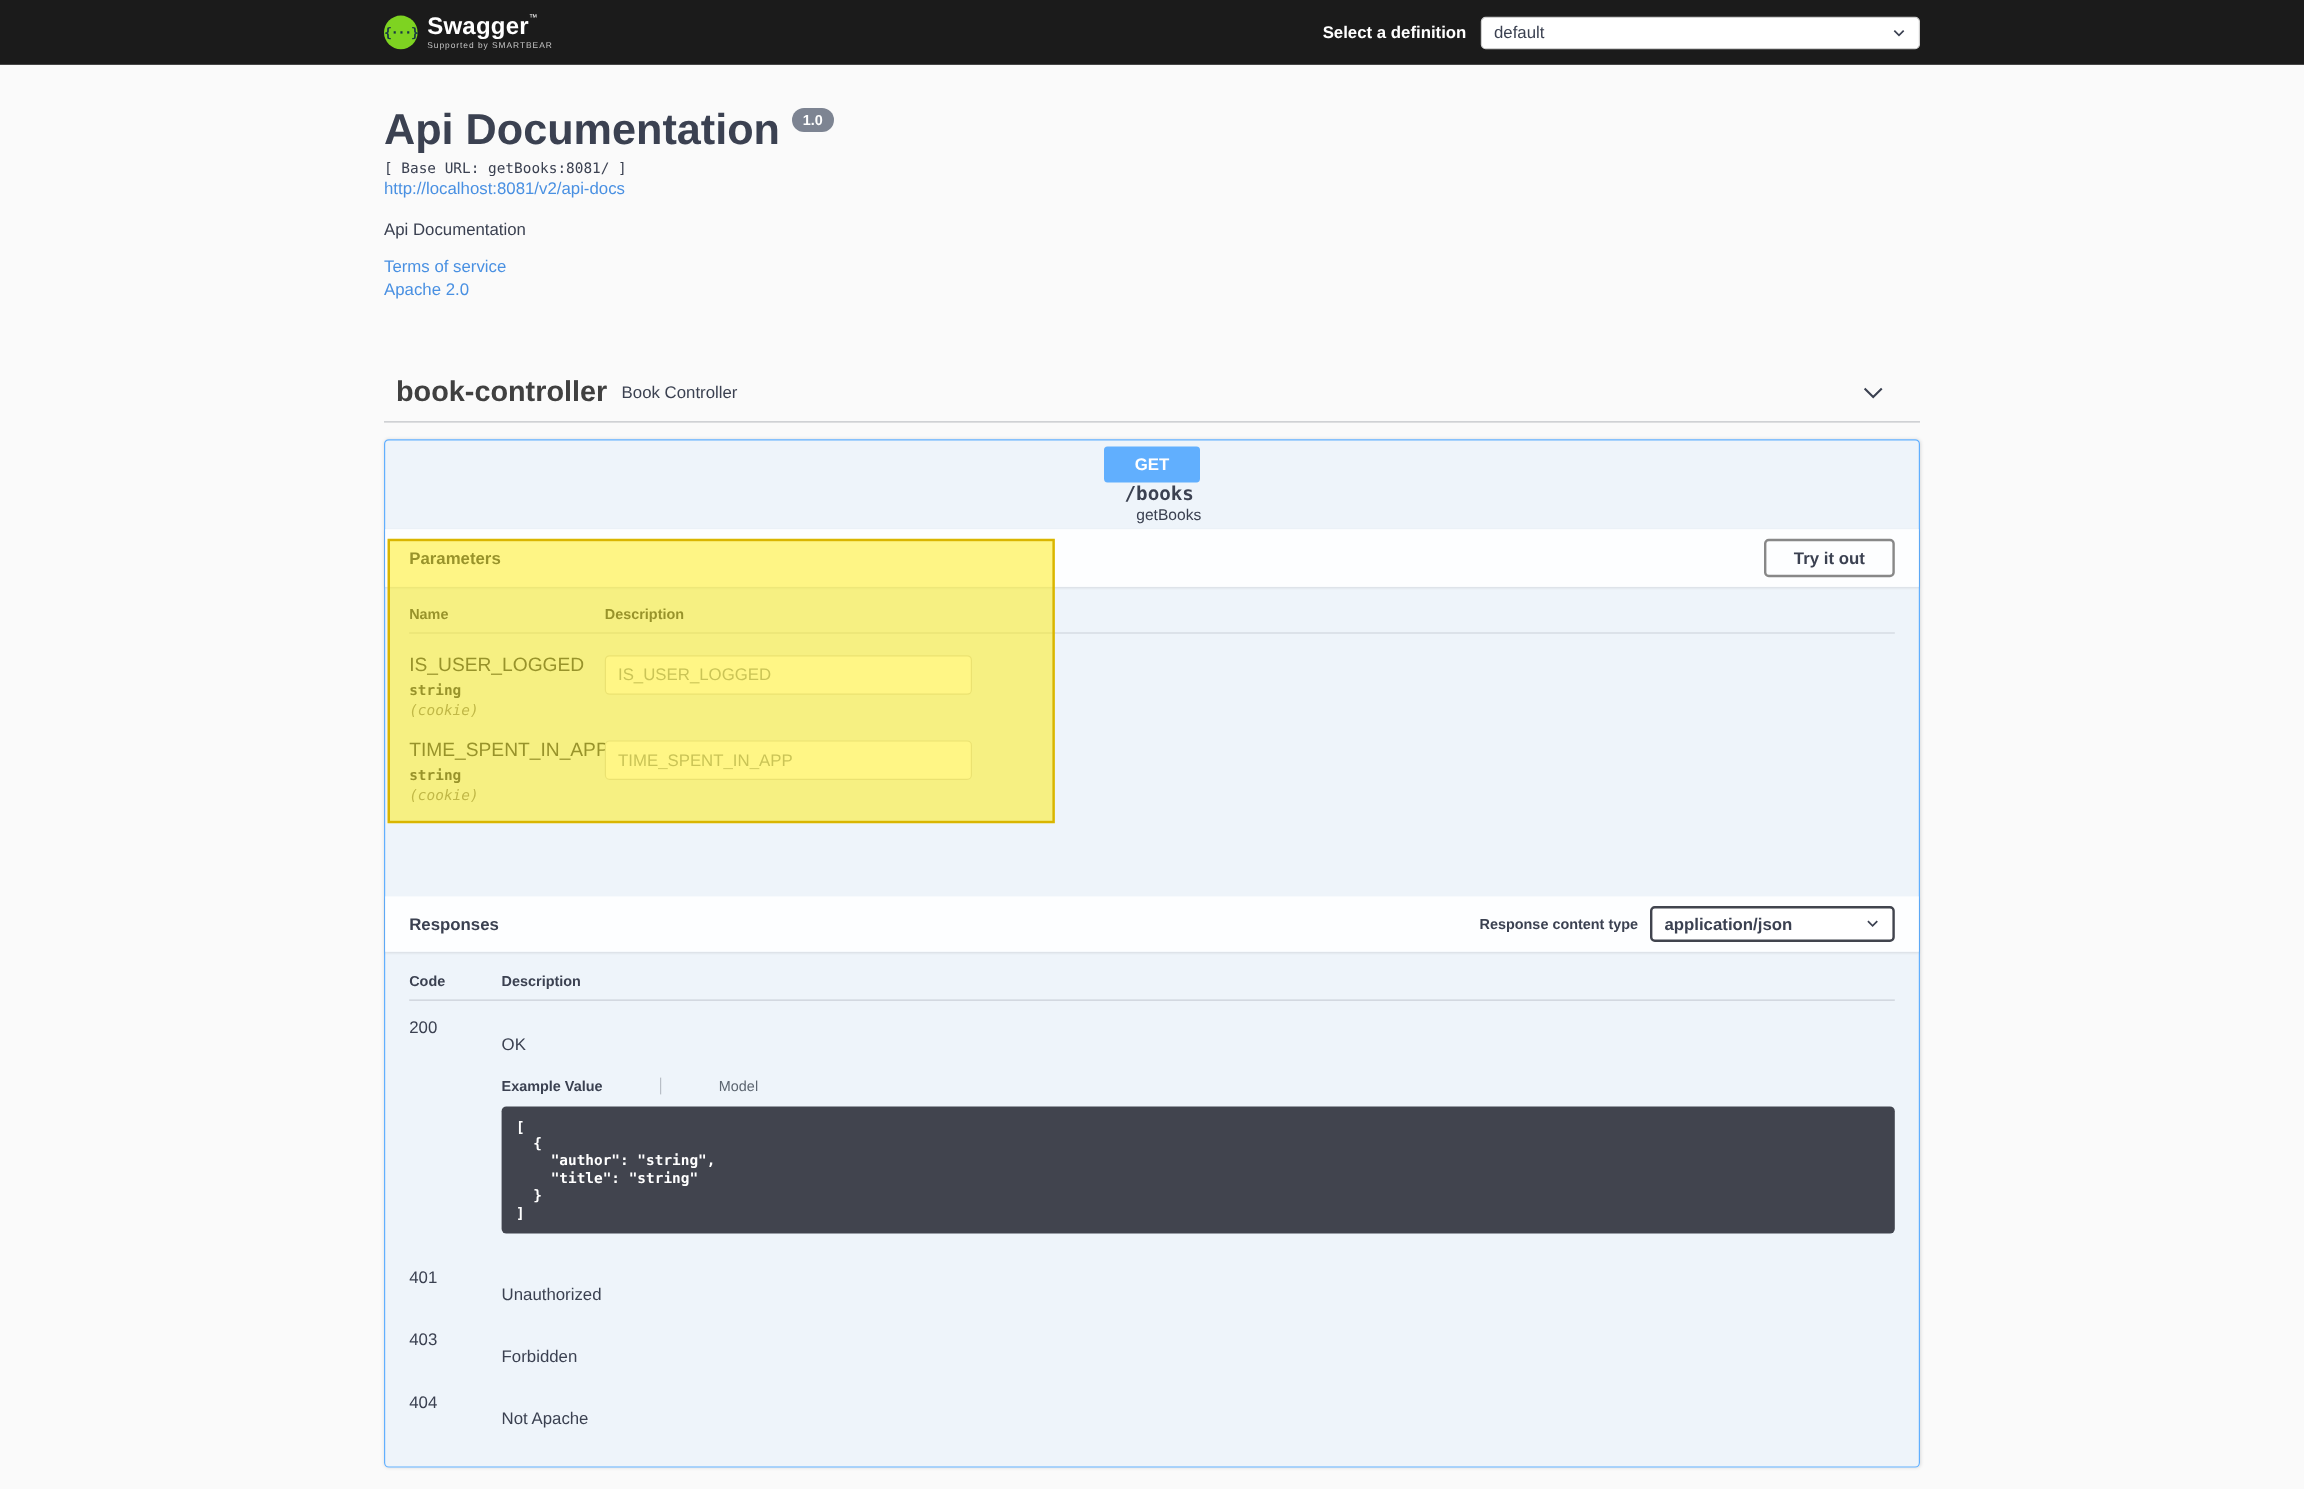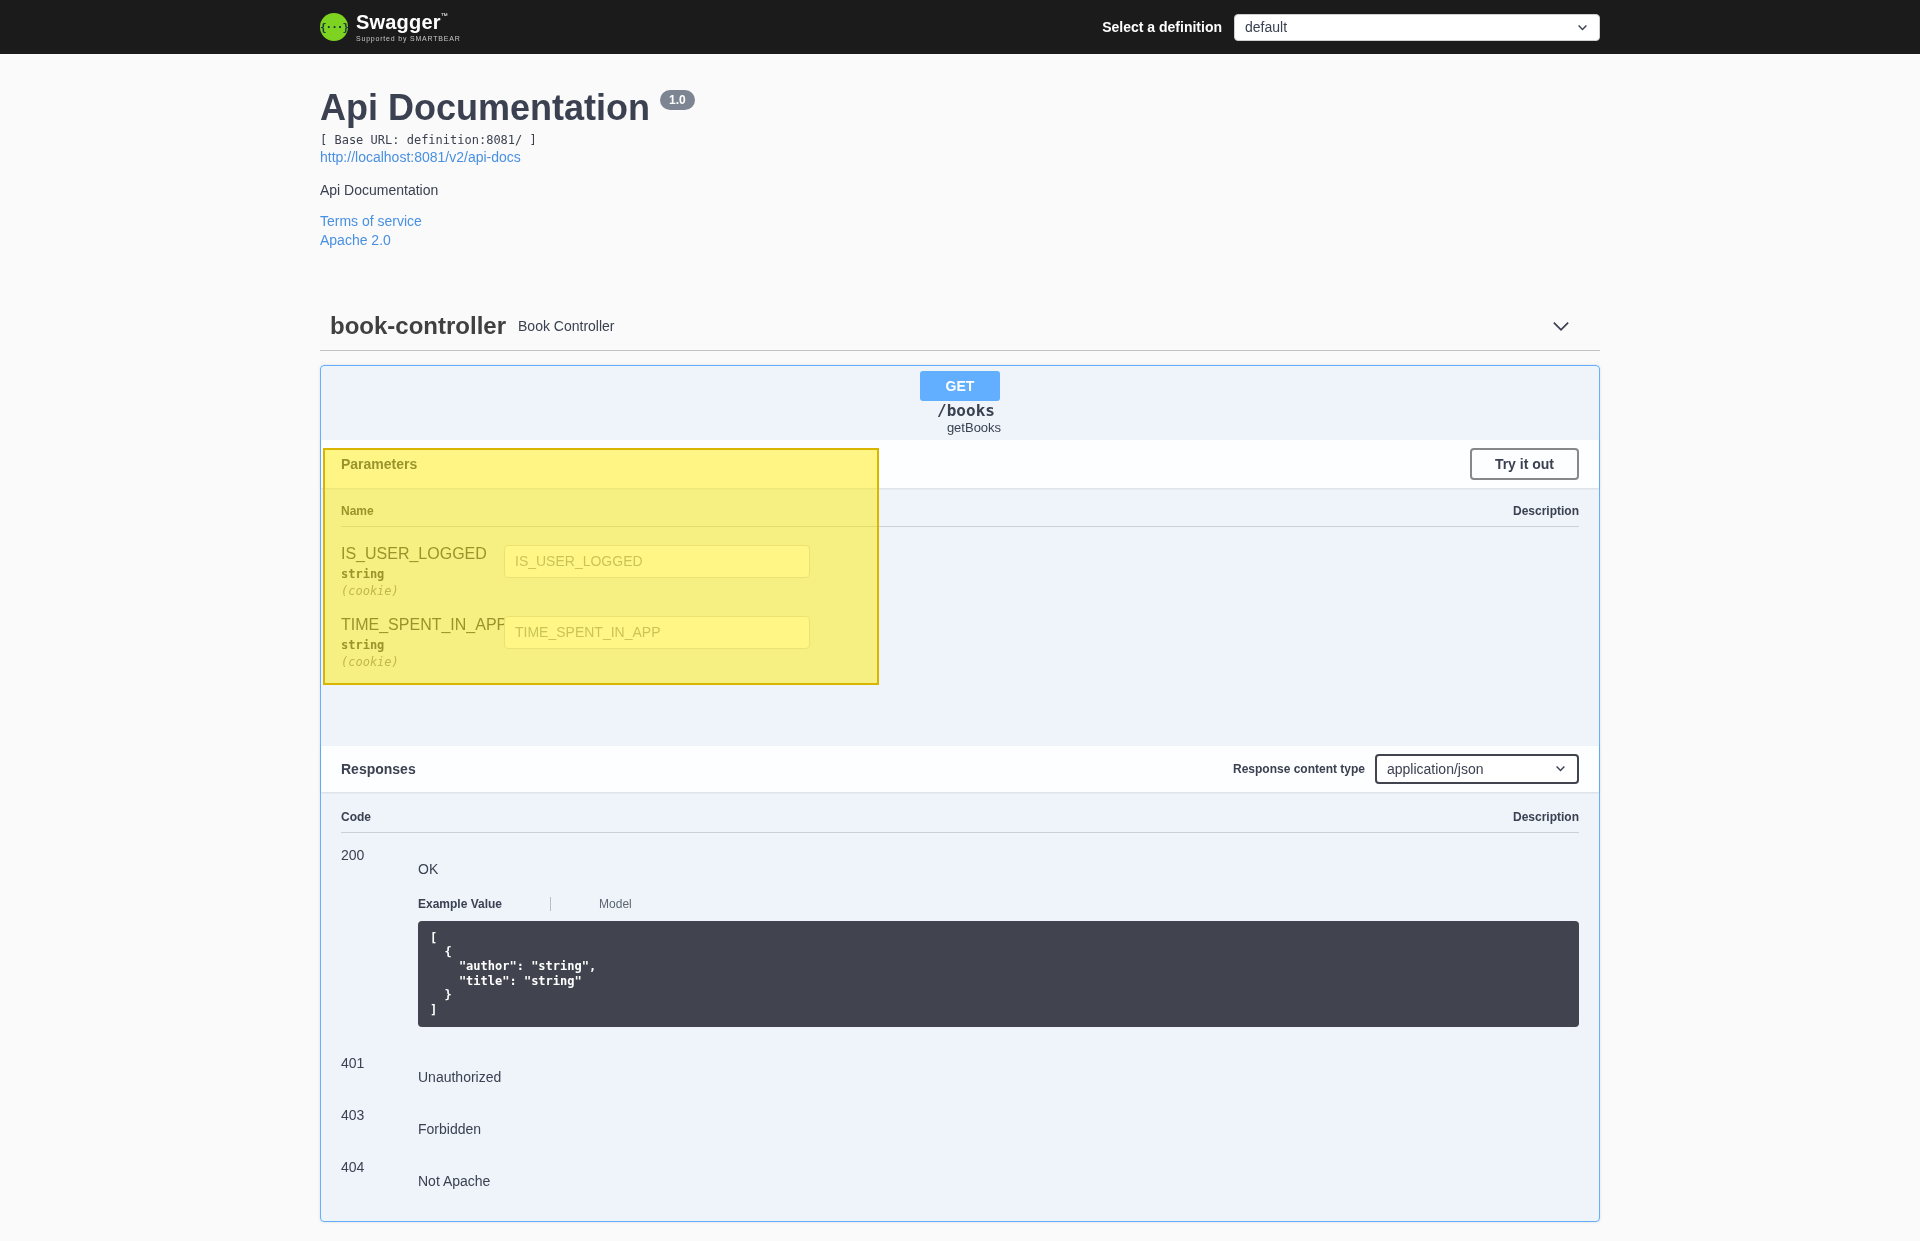--- a/index.html
+++ b/index.html
@@ -87,21 +87,21 @@
   }
   .section-header h4 { font-size:14px; font-weight:bold; color:#3b4151; }
   .btn-try {
     background:transparent; border:2px solid #888; border-radius:4px;
     padding:6px 23px; font-size:14px; font-weight:600; color:#3b4151; cursor:pointer;
     font-family:"Liberation Sans",sans-serif;
   }
 
   
   .parameters-body { padding:16px 20px 0; min-height:258px; }
-  .th-row { display:flex; border-bottom:1px solid rgba(59,65,81,.2); padding-bottom:8px;justify-content:space-between; }
+  .th-row { display:flex; border-bottom:1px solid rgba(59,65,81,.2); padding-bottom:8px; }
   .th { font-size:12px; font-weight:bold; color:#3b4151; }
   .col-name { width:163px; }
   .param-row { display:flex; padding-top:18px; }
   .param-meta { width:163px; }
   .param-name { font-size:16px; color:#3b4151; }
   .param-type { font-size:12px; font-weight:bold; margin-top:4px;
     font-family:"DejaVu Sans Mono","Liberation Mono",monospace; }
   .param-in { font-size:12px; font-style:italic; color:#888; margin-top:3px;
     font-family:"DejaVu Sans Mono","Liberation Mono",monospace; }
   .param-desc-cell { flex:1; }
@@ -114,21 +114,21 @@
 
   
   .highlight-overlay {
     position:absolute; left:2px; top:82px; width:556px; height:237px;
     background:rgba(255,237,0,.48); border:2px solid #d9b500;
     z-index:5; pointer-events:none;
   }
 
   
   .resp-label { font-size:12px; font-weight:bold; color:#3b4151; margin-right:10px; }
-  .resp-select { width:204px; height:30px; padding:11px 10px; border:2px solid #41444e; font-weight:400; }
+  .resp-select { width:204px; height:30px; padding:11px 10px; border:2px solid #41444e; font-weight:700; }
   .responses-body { padding:18px 20px 24px; }
   .col-code { width:77px; }
   .response-row { display:flex; padding-top:12px; }
   .resp-code { width:77px; font-size:14px; color:#3b4151; padding-top:2px; }
   .resp-desc-cell { flex:1; }
   .resp-desc { font-size:14px; color:#3b4151; padding-top:16px; }
   .tabs { margin-top:20px; font-size:12px; display:flex; align-items:center;gap:40px; }
   .tab-active { font-weight:bold; color:#3b4151; cursor:pointer; }
   .tab-divider { width:1px; height:14px; background:rgba(59,65,81,.3); margin:0 8px; }
   .tab-inactive { color:#5c6570; cursor:pointer; }
@@ -177,21 +177,21 @@
   </div>
 </div>
 
 <div class="wrapper">
 
   <div>
     <div class="title-row">
       <h2 class="api-title">Api Documentation</h2>
       <span class="version-badge">1.0</span>
     </div>
-    <div class="base-url mono">[ Base URL: definition:8081/ ]</div>
+    <div class="base-url mono">[ Base URL: getBooks:8081/ ]</div>
     <a class="spec-link" href="#">http://localhost:8081/v2/api-docs</a>
     <div class="api-desc">Api Documentation</div>
     <a class="info-link terms" href="#">Terms of service</a>
     <a class="info-link license" href="#">Apache 2.0</a>
   </div>
 
   <div class="tag-section">
     <span class="tag-name">book-controller</span>
     <span class="tag-desc">Book Controller</span>
     <span class="tag-arrow">

